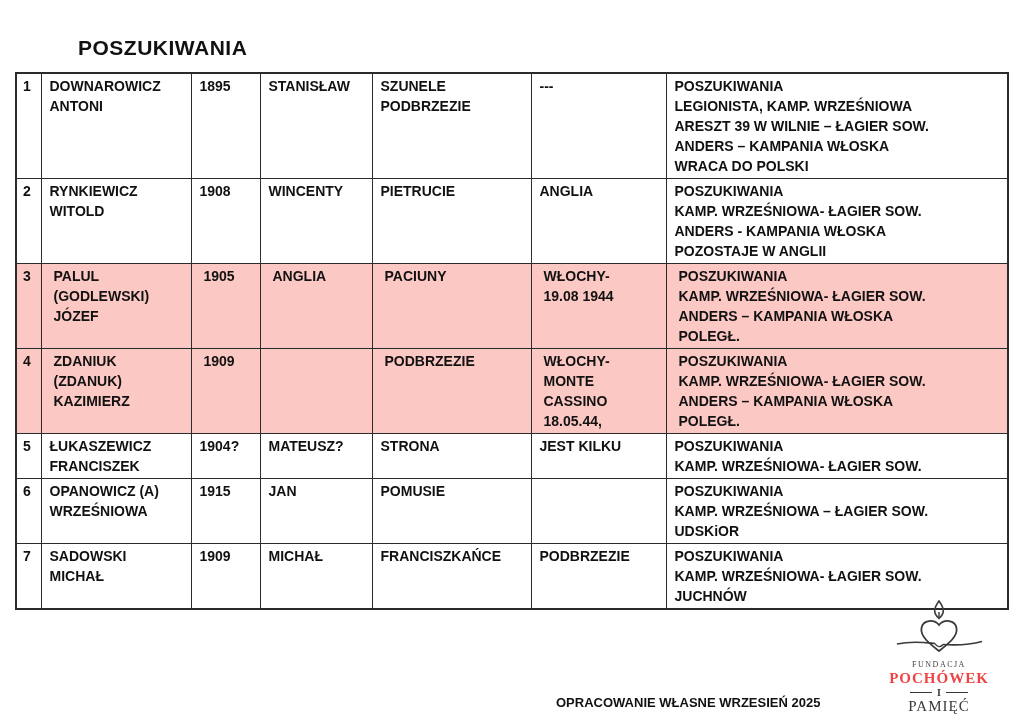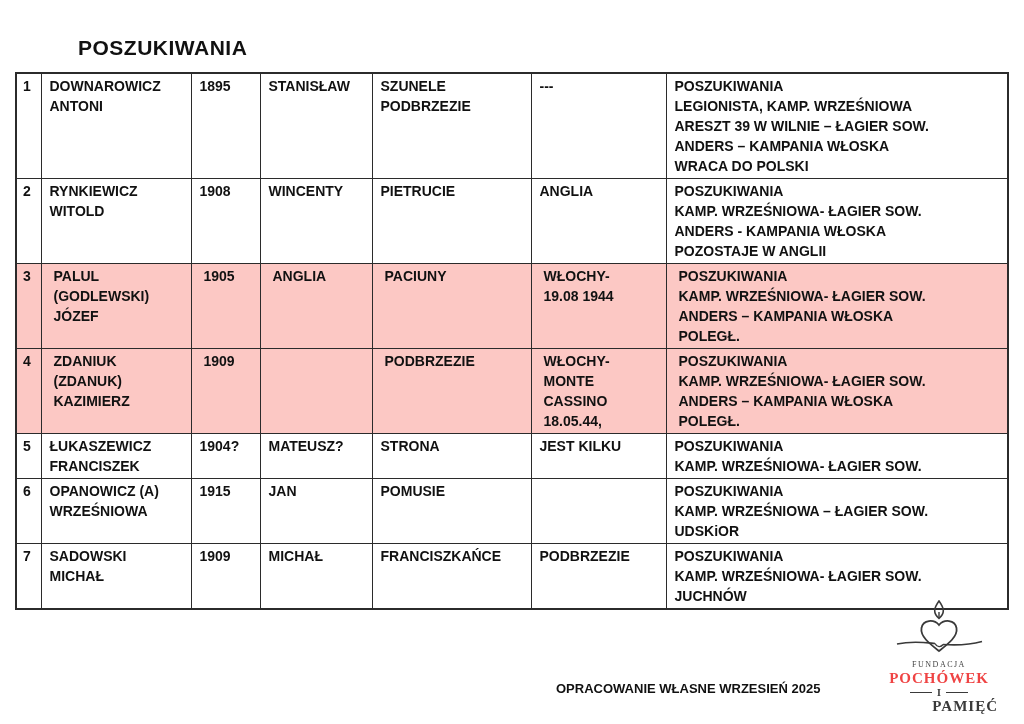--- a/index.html
+++ b/index.html
@@ -34,21 +34,21 @@
     white-space:pre-line;
     overflow:hidden;
   }
   table.main td.num{padding-left:6px;}
   tr.hl td{background:var(--hl,#fcc8c4);padding-left:12px;}
   .footer-strona{
     position:absolute;left:421px;top:737px;
     font-size:13px;font-weight:bold;color:#111;
   }
   .footer-credit{
-    position:absolute;left:556px;top:681px;
+    position:absolute;left:556px;top:695px;
     font-size:13px;font-weight:bold;color:#111;
   }
   .logo{
     position:absolute;left:880px;top:600px;width:118px;
     text-align:center;color:#3a3a3a;
   }
   .logo svg{display:block;margin:0 auto;}
   .logo-fundacja{
     font-family:"Liberation Serif","DejaVu Serif",serif;
     font-size:8px;letter-spacing:1.5px;color:#444;margin-top:2px;
@@ -61,21 +61,21 @@
     display:flex;align-items:center;justify-content:center;gap:5px;
     margin-top:0px;
   }
   .logo-i-row .rule{width:22px;height:0;border-top:1.5px solid #3a3a3a;}
   .logo-i{
     font-family:"Liberation Serif","DejaVu Serif",serif;
     font-size:10px;font-weight:bold;color:#3a3a3a;
   }
   .logo-pamiec{
     font-family:"Liberation Serif","DejaVu Serif",serif;
-    font-size:15px;font-weight:bold;letter-spacing:1px;color:#3a3a3a;text-align:right;
+    font-size:15px;font-weight:normal;letter-spacing:1px;color:#3a3a3a;
   }
 </style>
 </head>
 <body style="--hl: #fcc8c4;">
 
 <div class="page">
 
   <div class="doc-title">POSZUKIWANIA</div>
 
   <table class="main">

